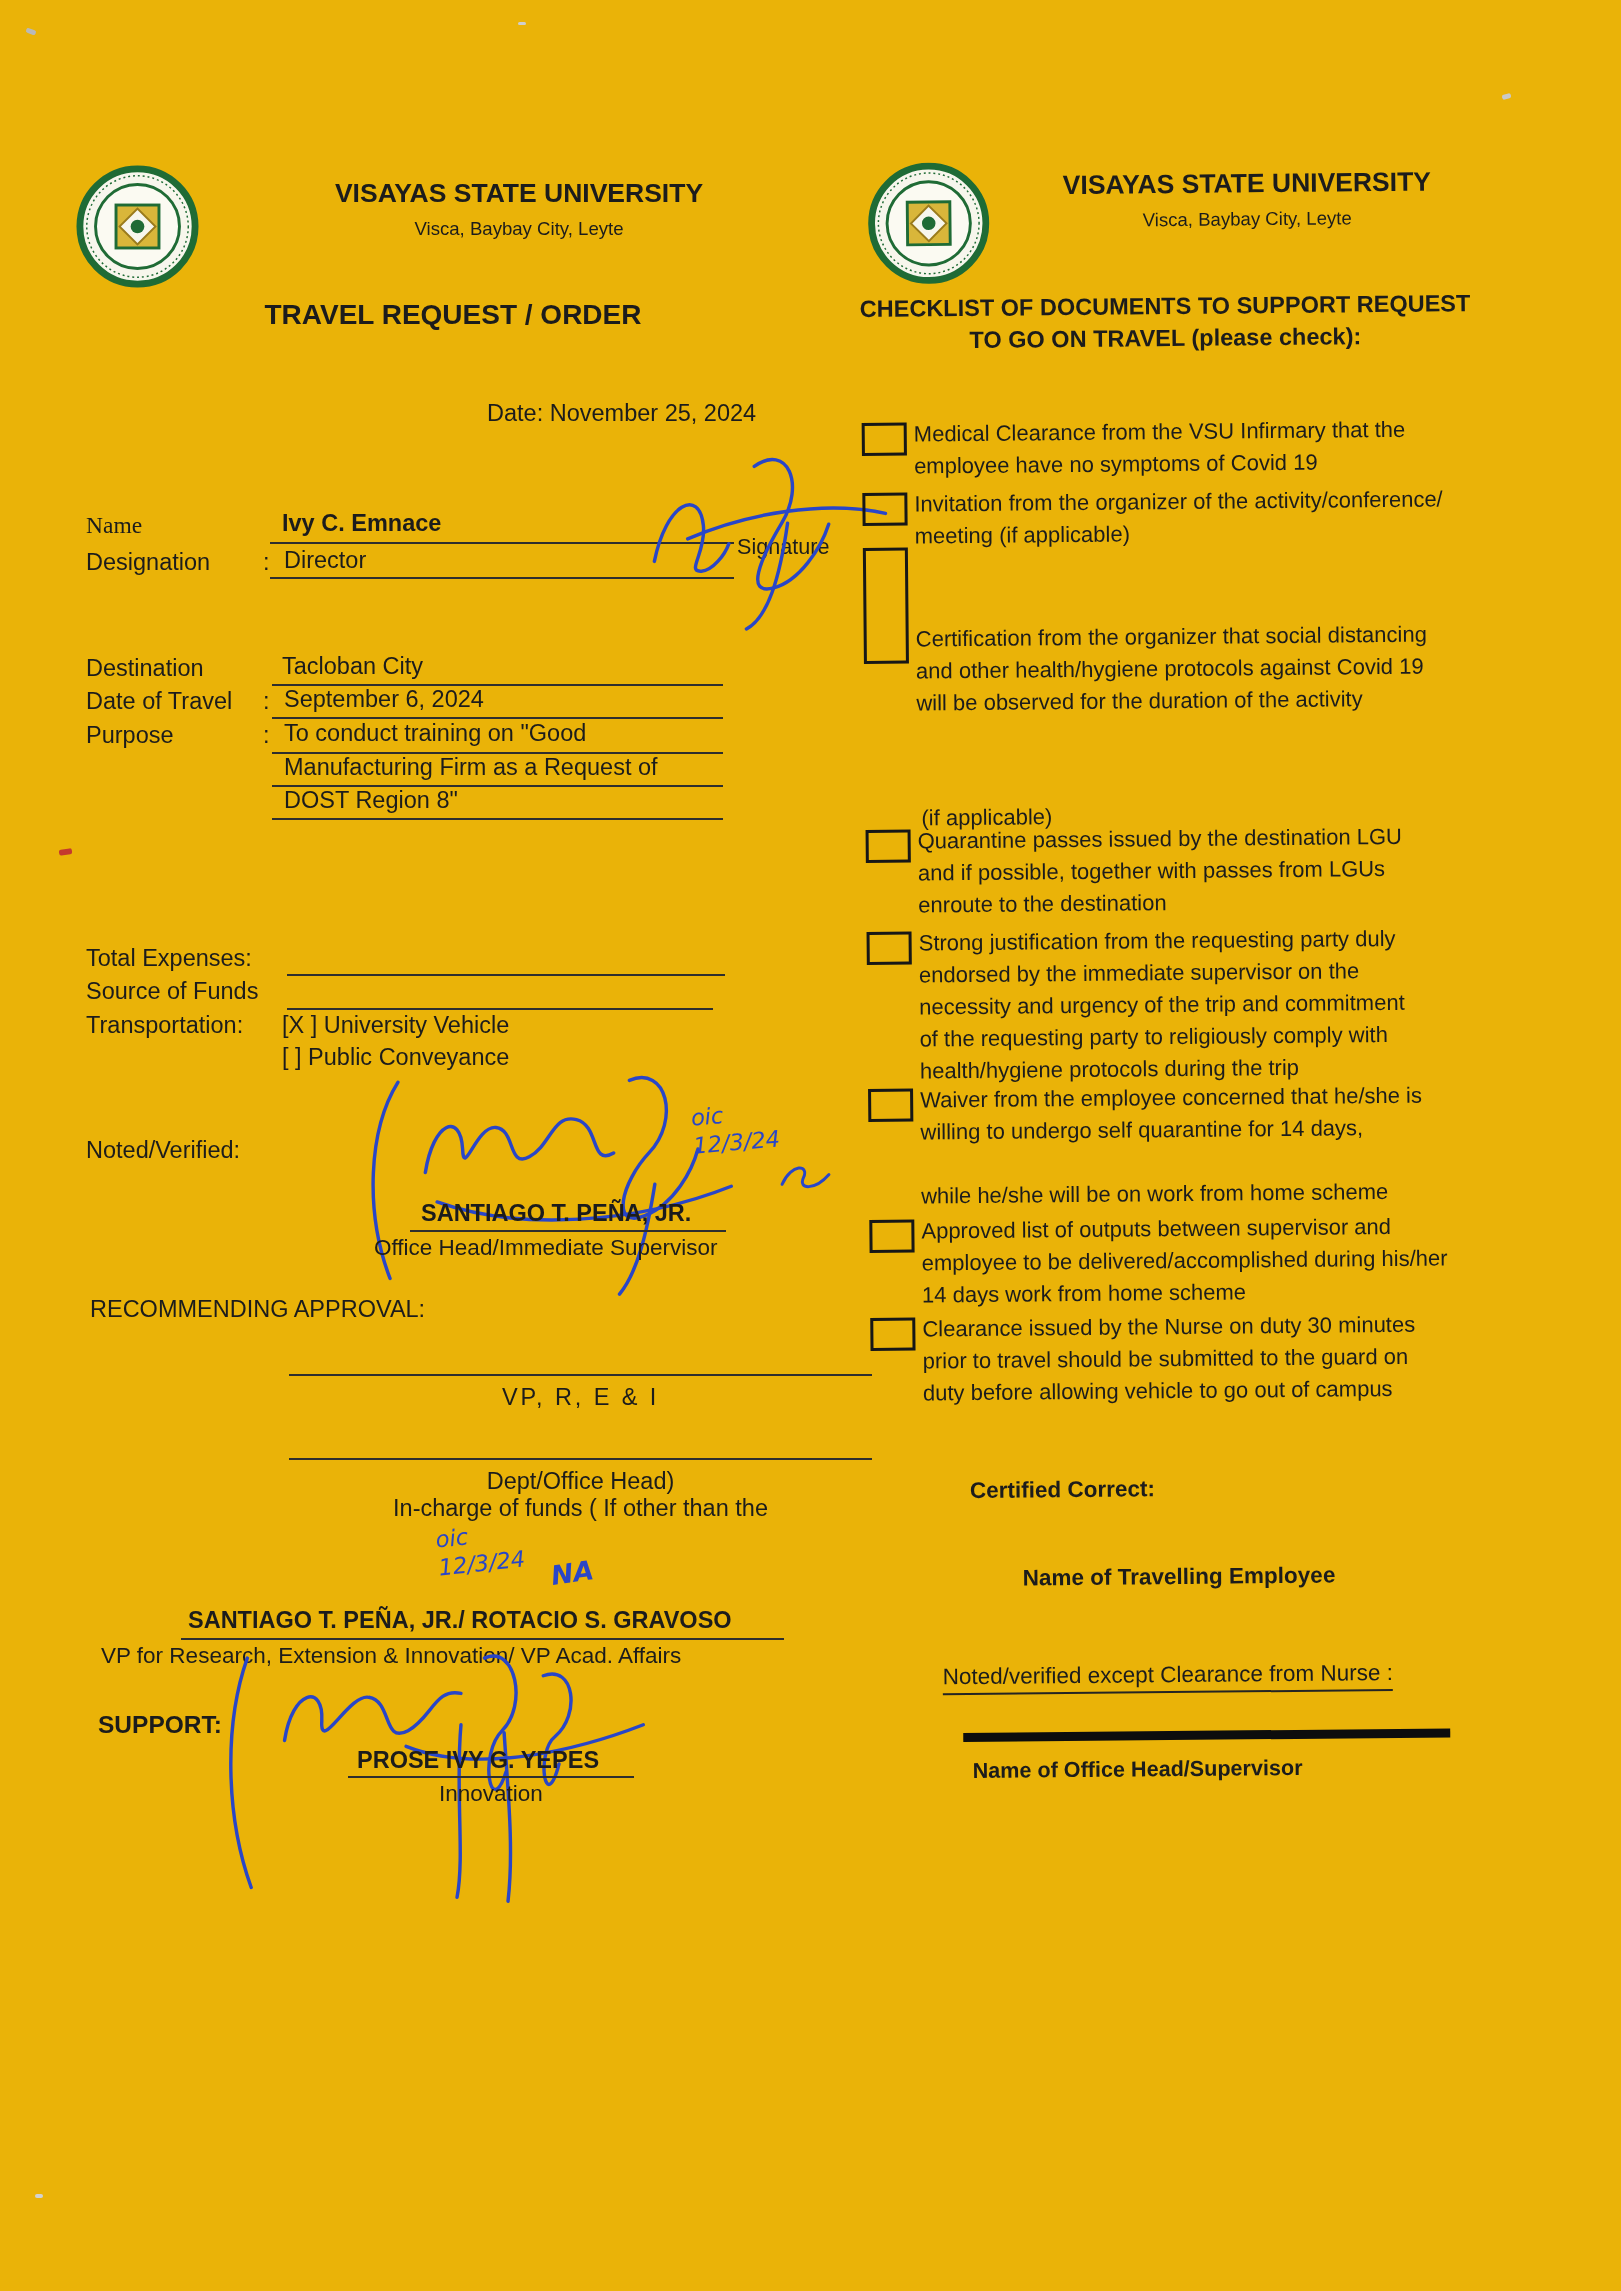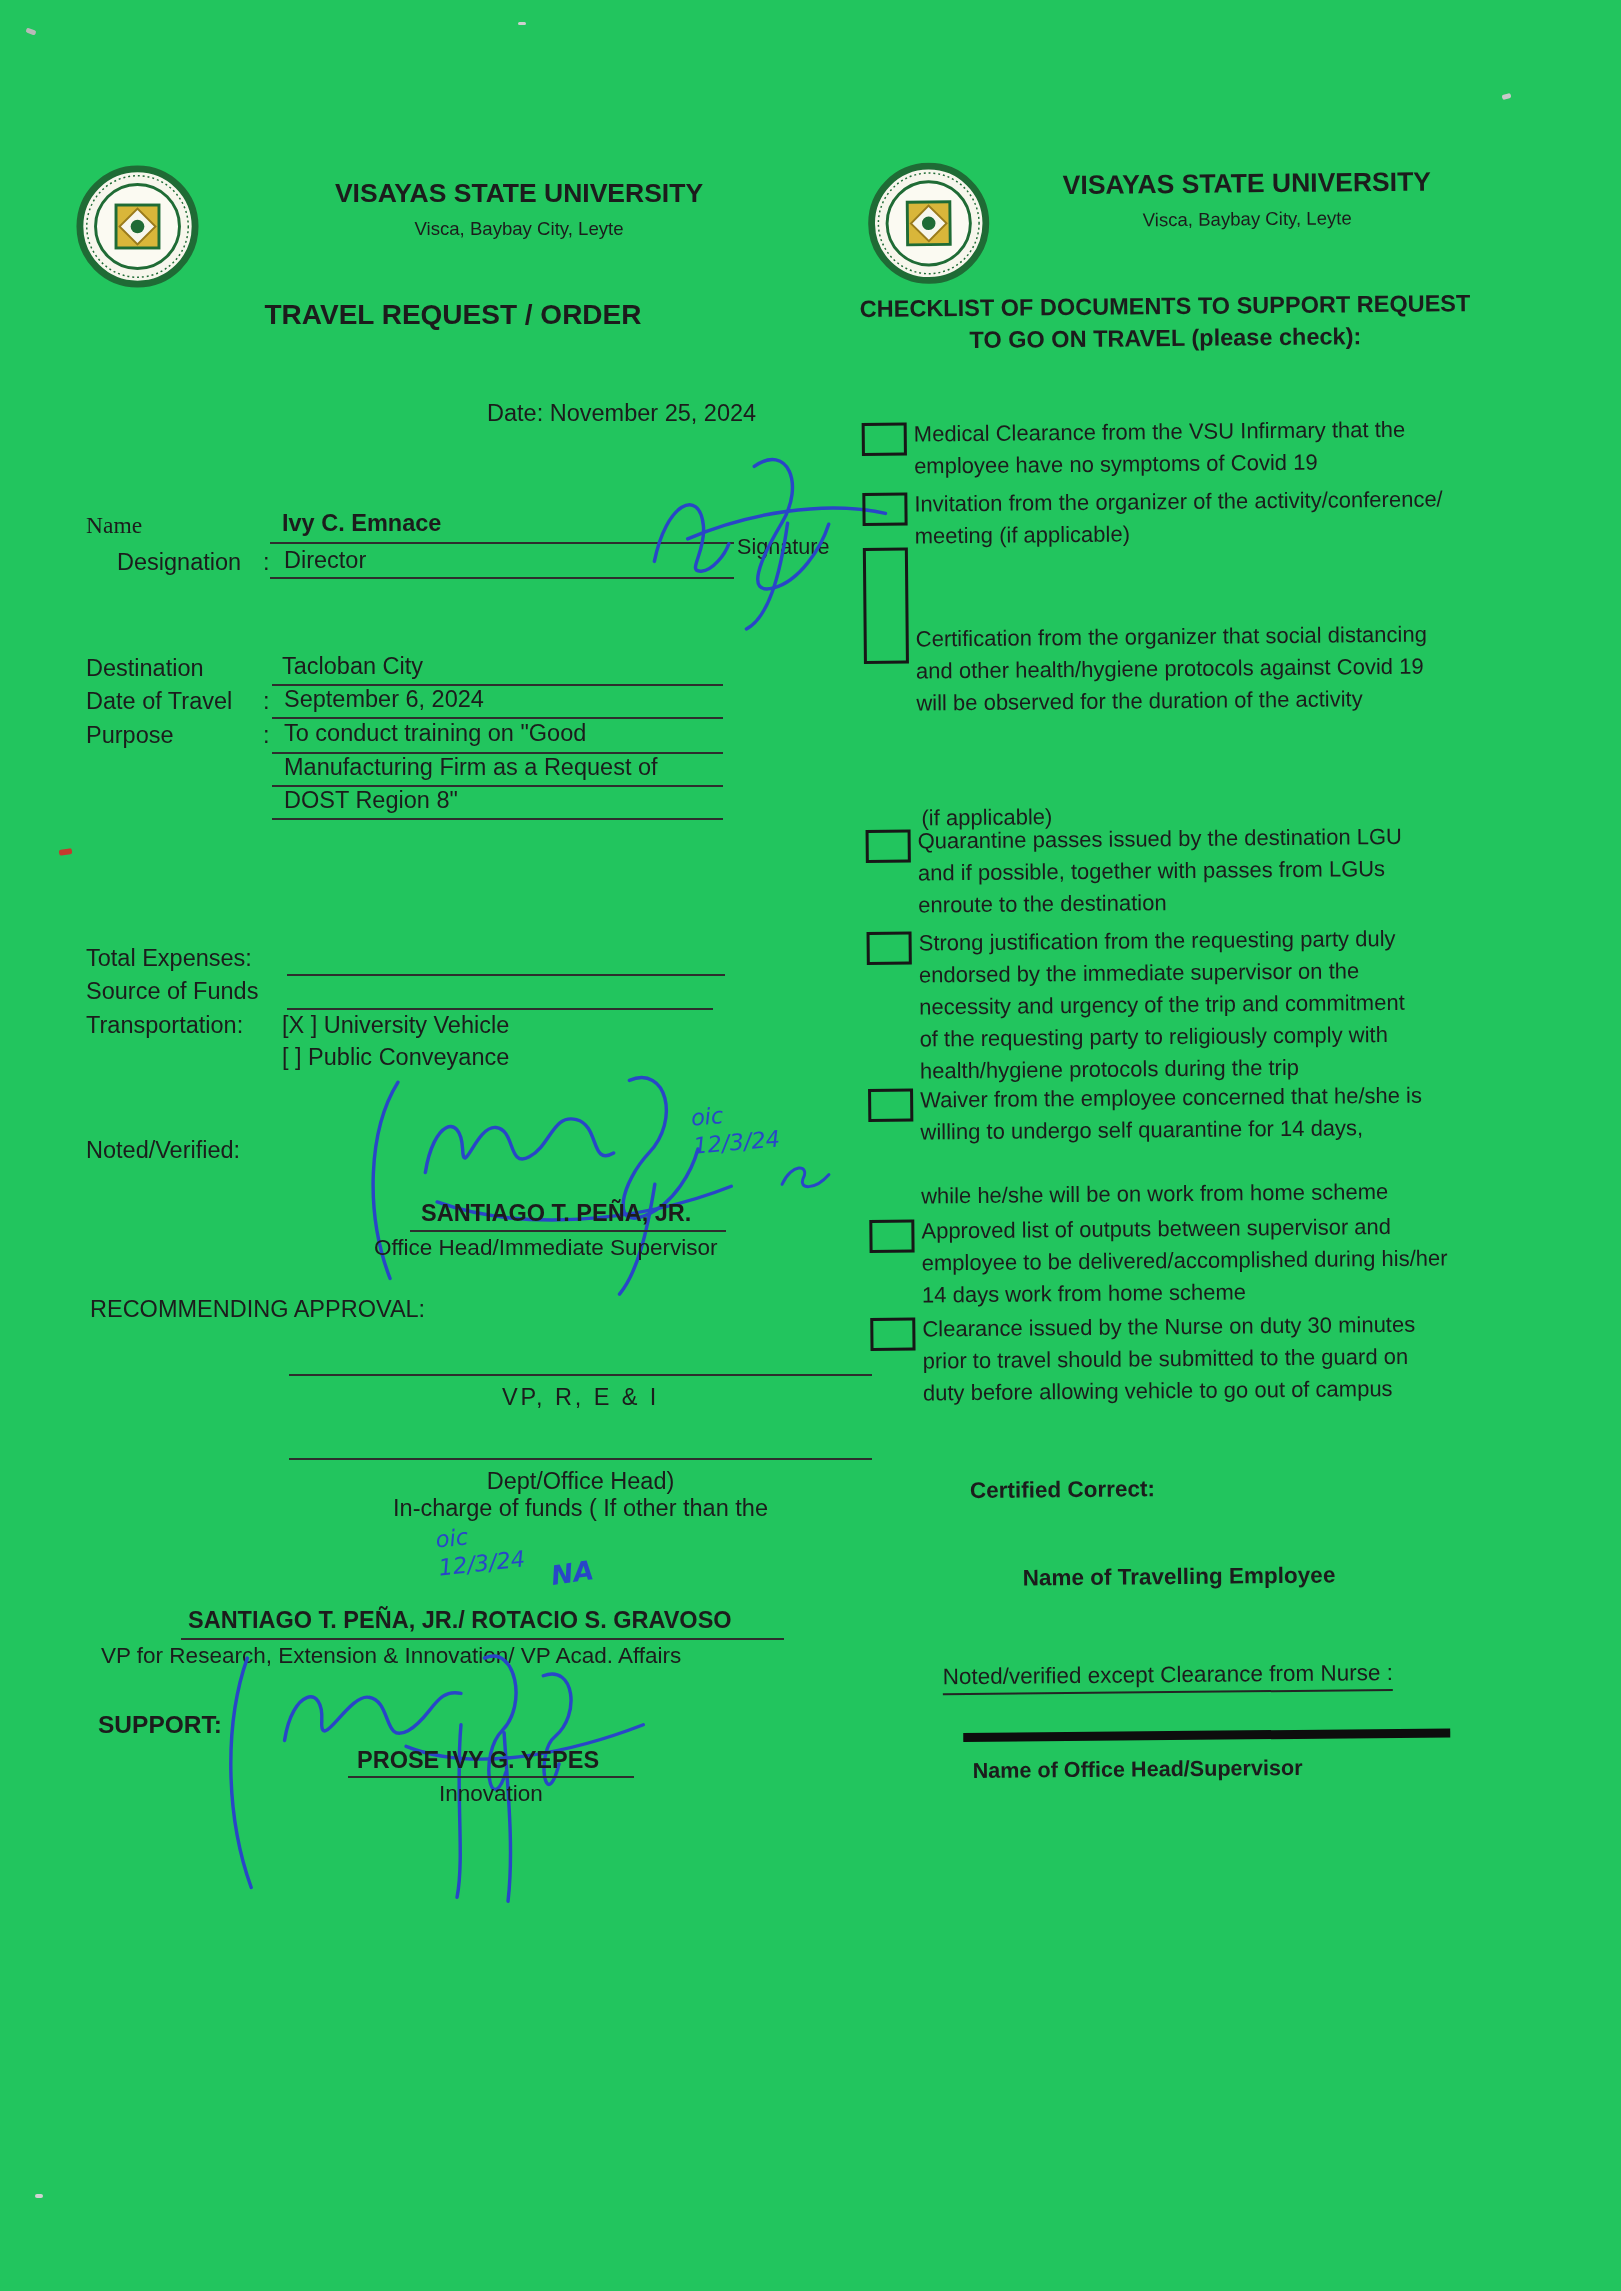--- a/index.html
+++ b/index.html
@@ -1,18 +1,18 @@
 <!DOCTYPE html>
 <html><head>
 <meta charset="utf-8">
 <style>
   * { margin:0; padding:0; box-sizing:border-box; }
   html,body { width:1621px; height:2292px; }
   body { background:#e9e9e9; font-family:"Liberation Sans","DejaVu Sans",sans-serif; color:#1c1c1c; }
-  .page { position:absolute; left:0; top:0; width:1621px; height:2292px; background:#22c55e; overflow:hidden; }
+  .page { position:absolute; left:0; top:0; width:1621px; height:2292px; background:#eab308; overflow:hidden; }
   .abs { position:absolute; }
   .b { font-weight:bold; }
   .ctr { text-align:center; }
   .pre { white-space:pre-line; }
   .lbl { font-size:23.5px; }
   .val { font-size:23.5px; }
   .uline { border-top:2px solid #2e2e2e; height:0; }
   .chkbox { width:45px; height:33px; border:3.9px solid #171717; background:transparent; }
   .chkbox.tall { height:116px; }
   .chktext { font-size:22px; line-height:32px; width:573px; }
@@ -50,21 +50,21 @@
 
   <div class="abs ctr b" style="left:218px; top:299px; width:470px; font-size:28px;">TRAVEL REQUEST / ORDER</div>
 
   <div class="abs val" style="left:487px; top:400px;">Date: November 25, 2024</div>
 
   <div class="abs lbl" style="left:86px; top:512px;font-family:Liberation Serif, serif;">Name</div>
   <div class="abs val b" style="left:282px; top:510px;">Ivy C. Emnace</div>
   <div class="abs uline" style="left:270px; top:542px; width:464px;"></div>
   <div class="abs" style="left:737px; top:534px; font-size:21.6px;">Signature</div>
 
-  <div class="abs lbl" style="left:86px; top:549px;margin-left:31px;">Designation</div>
+  <div class="abs lbl" style="left:86px; top:549px;">Designation</div>
   <div class="abs lbl" style="left:263px; top:549px;">:</div>
   <div class="abs val" style="left:284px; top:547px;">Director</div>
   <div class="abs uline" style="left:270px; top:577px; width:464px;"></div>
 
   <div class="abs lbl" style="left:86px; top:655px;">Destination</div>
   <div class="abs val" style="left:282px; top:653px;">Tacloban City</div>
   <div class="abs uline" style="left:272px; top:684px; width:451px;"></div>
 
   <div class="abs lbl" style="left:86px; top:688px;">Date of Travel</div>
   <div class="abs lbl" style="left:263px; top:688px;">:</div>

